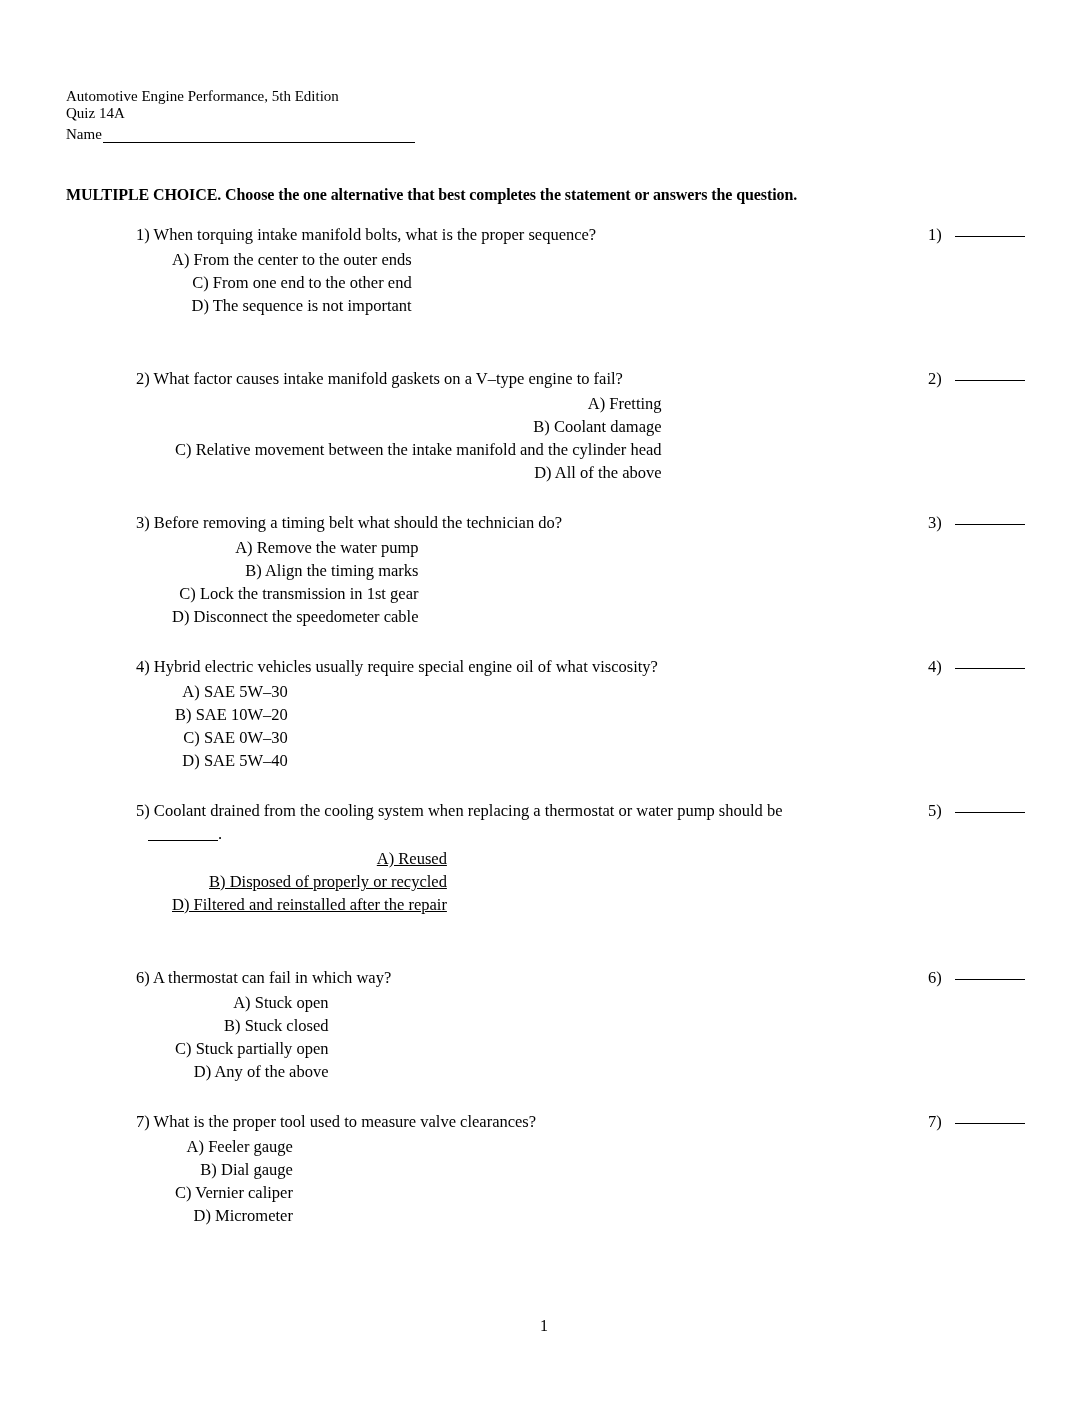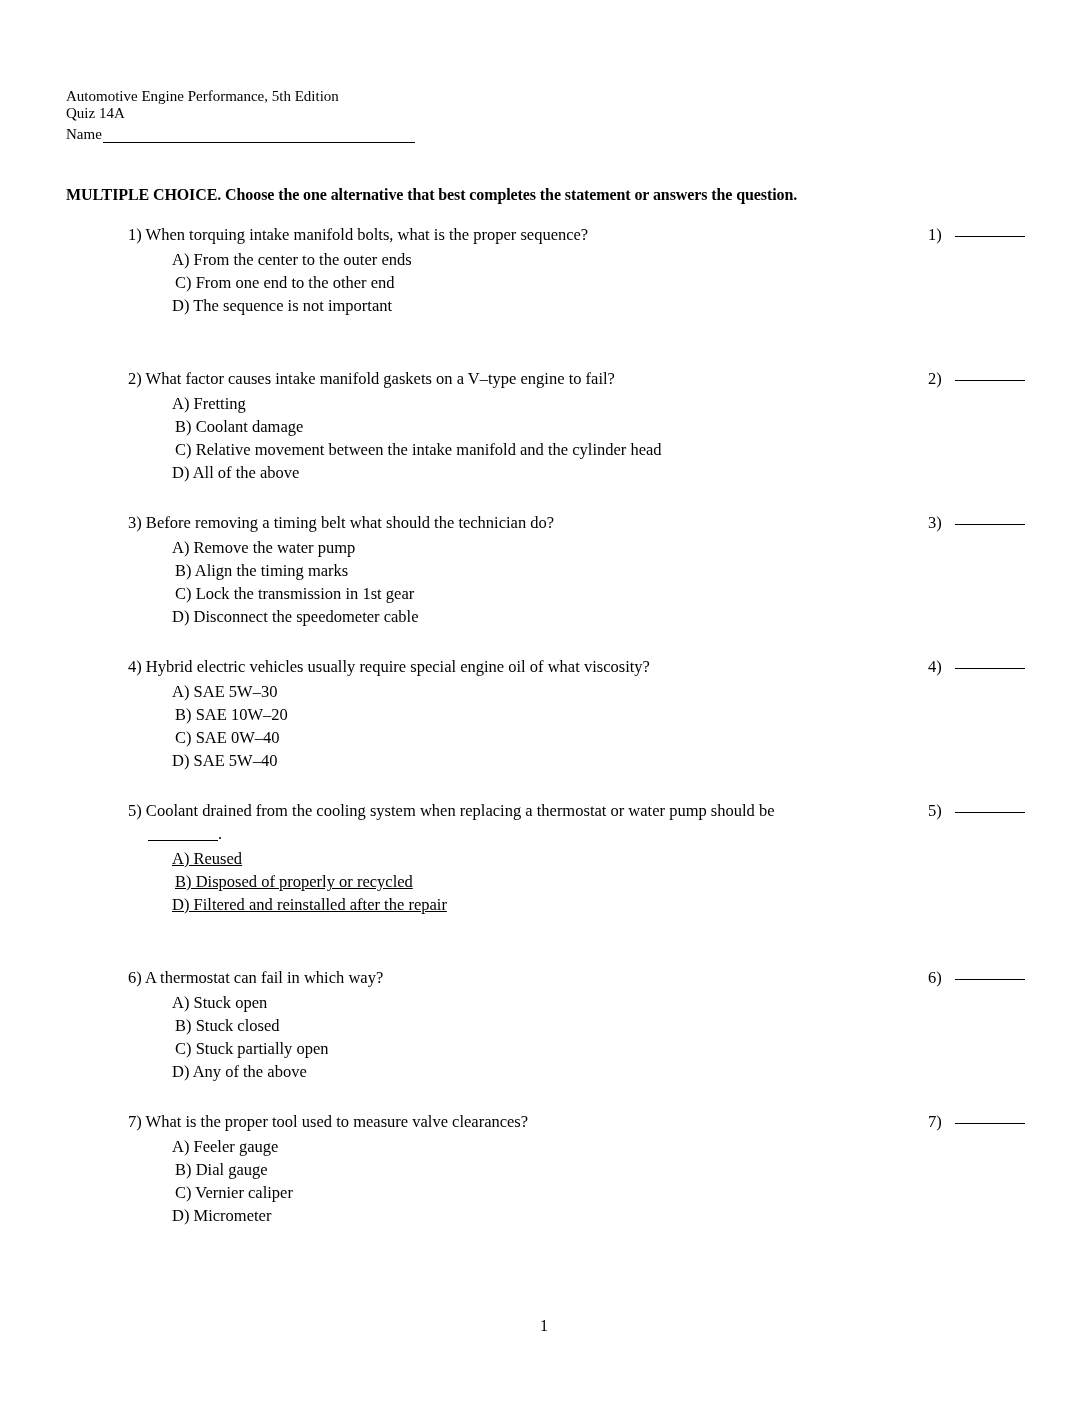--- a/index.html
+++ b/index.html
@@ -5,27 +5,27 @@
   html, body { margin: 0; padding: 0; background: #ffffff; }
   body { width: 1088px; height: 1408px; position: relative; overflow: hidden; color: #000; }
   .serif { font-family: "Liberation Serif", "DejaVu Serif", serif; }
   .hdr { position: absolute; left: 66px; font-size: 15px; line-height: 17px; margin-top: 20px; }
   #title { top: 68px; }
   #quiz { top: 85px; }
   #name-row { position: absolute; left: 66px; top: 126px; font-size: 15px; display: flex; align-items: flex-end; }
   #name-line { display: inline-block; width: 312px; border-bottom: 1px solid #000; height: 16px; margin-left: 1px; }
   #instructions { position: absolute; left: 66px; top: 186px; font-size: 16px; font-weight: bold; white-space: nowrap; letter-spacing: -0.1px; }
   .q { position: absolute; left: 128px; width: 930px; font-size: 16.5px; }
-  .q-stem { position: absolute; left: 0; top: 0; white-space: nowrap; line-height: 20px; font-family: Liberation Serif, serif; }
+  .q-stem { position: absolute; left: 8px; top: 0; white-space: nowrap; line-height: 20px; font-family: Liberation Serif, serif; }
   .q-blank { position: absolute; left: 20px; top: 23px; width: 70px; border-bottom: 1px solid #000; height: 16px; }
   .q-blank-dot { position: absolute; left: 90px; top: 23px; line-height: 20px; }
   .q-ans { position: absolute; left: 800px; top: 0; width: 100px; line-height: 20px; }
   .q-ans-num { position: absolute; left: 0; top: 0; }
   .q-ans-line { position: absolute; left: 27px; top: 11px; width: 70px; border-bottom: 1.5px solid #000; }
-  .opts { position: absolute; left: 44px; top: 23px; }
+  .opts { position: absolute; left: 44px; top: 23px; text-align: right; }
   .opt { line-height: 23px; height: 23px; white-space: nowrap; }
   .opt.b, .opt.c { padding-left: 3px; }
   .opts.shift { top: 46px; text-decoration: underline; }
   #page-number { position: absolute; left: 540px; top: 1317px; font-size: 16px; }
 </style>
 </head>
 <body>
 
 <div class="hdr serif" id="title">Automotive Engine Performance, 5th Edition</div>
 <div class="hdr serif" id="quiz">Quiz 14A</div>
@@ -79,21 +79,21 @@
 
 <div class="q serif" style="top:657px">
   <div class="q-stem">4) Hybrid electric vehicles usually require special engine oil of what viscosity?</div>
   <div class="q-ans">
     <span class="q-ans-num">4)</span>
     <span class="q-ans-line"></span>
   </div>
   <div class="opts">
     <div class="opt a">A) SAE 5W–30</div>
     <div class="opt b">B) SAE 10W–20</div>
-    <div class="opt c">C) SAE 0W–40</div>
+    <div class="opt c">C) SAE 0W–30</div>
     <div class="opt d">D) SAE 5W–40</div>
   </div>
 </div>
 
 <div class="q serif" style="top:801px">
   <div class="q-stem">5) Coolant drained from the cooling system when replacing a thermostat or water pump should be</div>
   <div class="q-blank"></div>
   <div class="q-blank-dot">.</div>
   <div class="q-ans">
     <span class="q-ans-num">5)</span>

